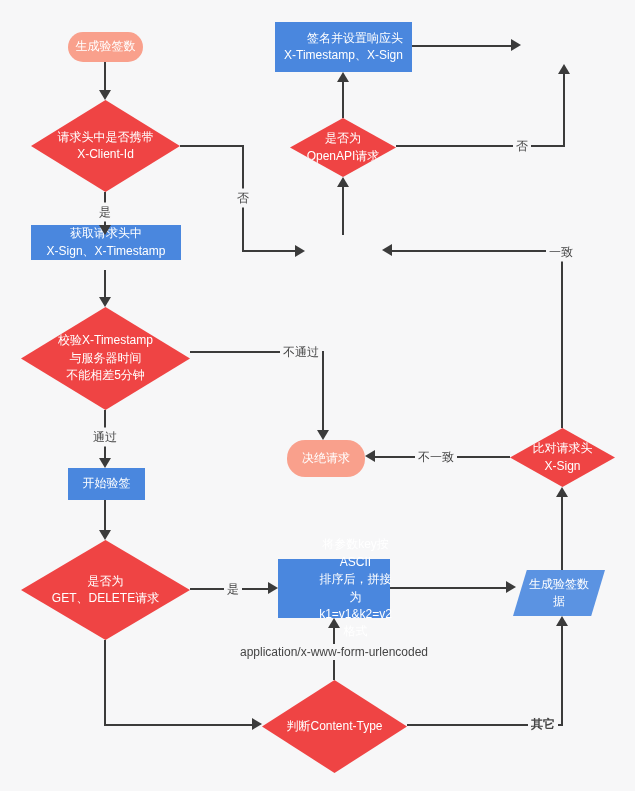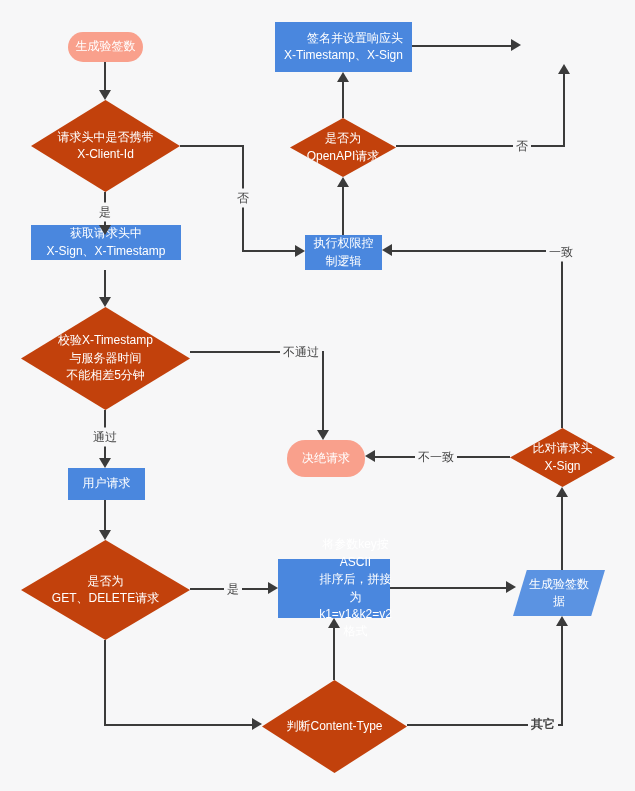--- a/index.html
+++ b/index.html
@@ -19,21 +19,21 @@
     display:flex;align-items:center;justify-content:center;
     text-align:center;
     color:#ffffff;
     font-size:12px;line-height:1.45;
     white-space:pre-line;
     box-sizing:border-box;
   }
   .rect{background:#4a87de;}
   .pill{background:#f9a08c;}
   .diamond{
-    background:#c2410c;
+    background:#ef4444;
     clip-path:polygon(50% 0,100% 50%,50% 100%,0 50%);
   }
   .para{
     background:#5b93e2;
     clip-path:polygon(15% 0,100% 0,85% 100%,0 100%);
   }
   
   .seg{position:absolute;background:#3b3b3b;}
   .h{height:2px;}
   .v{width:2px;}
@@ -66,33 +66,31 @@
   <div class="node rect" style="left:275px;top:22px;width:137px;height:50px;text-align:right;">签名并设置响应头
 X-Timestamp、X-Sign</div>
 
 
   <div class="node diamond" style="left:290px;top:118px;width:106px;height:59px;">是否为
 OpenAPI请求</div>
 
   <div class="node rect" style="left:31px;top:225px;width:150px;height:35px;">获取请求头中
 X-Sign、X-Timestamp</div>
 
-  <div class="node rect" style="left:305px;top:235px;width:77px;height:35px;">执行权限控
-制逻辑</div>
 
   <div class="node diamond" style="left:21px;top:307px;width:169px;height:103px;">校验X-Timestamp
 与服务器时间
 不能相差5分钟</div>
 
   <div class="node diamond" style="left:510px;top:428px;width:105px;height:59px;">比对请求头
 X-Sign</div>
 
   <div class="node pill" style="left:287px;top:440px;width:78px;height:37px;border-radius:18px;">决绝请求</div>
 
-  <div class="node rect" style="left:68px;top:468px;width:77px;height:32px;">用户请求</div>
+  <div class="node rect" style="left:68px;top:468px;width:77px;height:32px;">开始验签</div>
 
   <div class="node diamond" style="left:21px;top:540px;width:169px;height:100px;">是否为
 GET、DELETE请求</div>
 
   <div class="node rect" style="left:278px;top:559px;width:112px;height:59px;padding-left:43px;">将参数key按ASCII
 排序后，拼接为
 k1=v1&amp;k2=v2格式</div>
 
   <div class="node diamond" style="left:262px;top:680px;width:145px;height:93px;">判断Content-Type</div>
 
@@ -164,15 +162,16 @@
   <div class="arr up" style="left:558px;top:64px;"></div>
 
   <div class="elabel" style="left:105px;top:212px;">是</div>
   <div class="elabel" style="left:243px;top:198px;">否</div>
   <div class="elabel" style="left:105px;top:437px;">通过</div>
   <div class="elabel" style="left:301px;top:352px;">不通过</div>
   <div class="elabel" style="left:522px;top:146px;">否</div>
   <div class="elabel" style="left:561px;top:252px;">一致</div>
   <div class="elabel" style="left:436px;top:457px;">不一致</div>
   <div class="elabel" style="left:233px;top:589px;">是</div>
+  <div class="elabel" style="left:334px;top:652px;">application/x-www-form-urlencoded</div>
   <div class="elabel" style="left:543px;top:724px;font-weight:bold;">其它</div>
 
 </div>
 
 </body></html>

